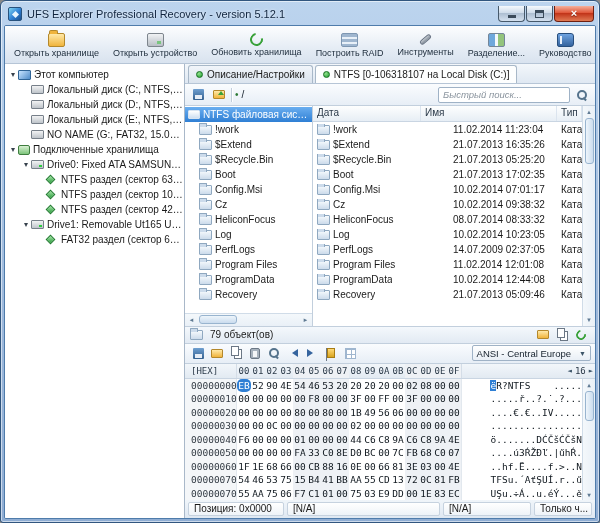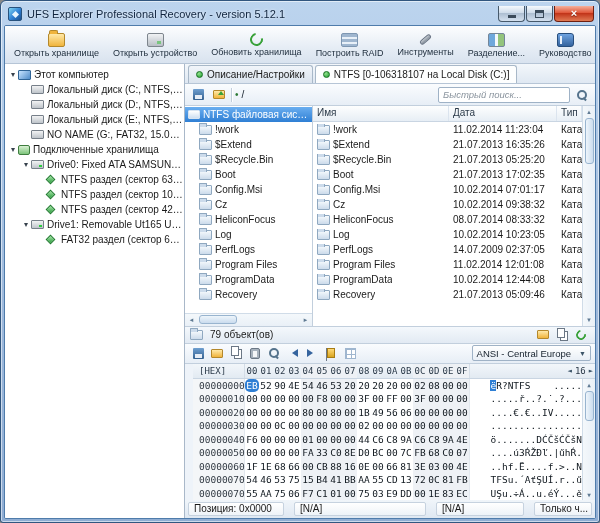--- a/index.html
+++ b/index.html
@@ -170,21 +170,21 @@
   .export-icon { width:12px; height:9px; background:linear-gradient(#ffe9a8,#f0b43c); border:1px solid #b4882b; border-radius:1px; }
   .refresh-small-icon { width:10px; height:10px; border:2px solid #3aa23a; border-radius:50%;
         border-top-color:transparent; transform:rotate(35deg); }
   .encoding { margin-left:auto; height:16px; border:1px solid #9fb2c6; border-radius:2px;
               background:linear-gradient(#ffffff,#e9eff6); display:flex; align-items:center; gap:8px;
               font-size:9.5px; padding:0 4px; color:#15202c; flex:none; }
   .dd-arrow { font-size:7px; color:#3c5468; }
 
   
   .hexview { flex:none; display:flex; flex-direction:column; background:#fff;
-             font-family:"DejaVu Sans Mono",monospace; overflow:hidden;margin-left:8px; }
+             font-family:"DejaVu Sans Mono",monospace; overflow:hidden; }
   .hex-head { height:15px; flex:none; display:flex; align-items:center; font-size:9px; color:#2b3a49;
               background:linear-gradient(#f2f6fa,#e2eaf2); border-bottom:1px solid #c9d5e2; }
   .hx-addr-h { width:52px; flex:none; padding-left:6px; border-right:1px solid #d4dde7; height:100%;
                display:flex; align-items:center; }
   .hx-byte-h { width:14px; flex:none; text-align:center; height:100%; line-height:15px; }
   .hx-ascii-h { flex:1; height:100%; border-left:1px solid #d4dde7; display:flex; align-items:center;
                 padding:0 2px 0 4px; min-width:0; }
   .bpr { margin-left:auto; display:flex; align-items:center; gap:3px; }
   .bpr-arrow { font-size:7px; color:#3c5468; }
   .bpr-val { font-size:9px; }
@@ -194,21 +194,21 @@
   .hx-addr { width:52px; flex:none; padding-left:6px; background:#f4f6f8; border-right:1px solid #e2e8ee;
              height:100%; line-height:13.5px; color:#333b44; }
   .hx-byte { width:14px; flex:none; text-align:center; height:100%; line-height:13.5px; }
   .hx-byte.shade, .hx-byte-h.shade { background:#eef1f5; }
   .hx-byte.sel { background:#2f7fd4; color:#fff; border-radius:5px; }
   .hx-ascii { flex:1; height:100%; line-height:13.5px; border-left:1px solid #e2e8ee; padding-left:4px;
               white-space:pre; overflow:hidden; min-width:0;text-align:right; }
   .hx-ascii .sel { background:#2f7fd4; color:#fff; }
 
   
-  .statusbar { height:18px; flex:none; display:flex; align-items:center; gap:10px; padding:0 3px;
+  .statusbar { height:18px; flex:none; display:flex; align-items:center; gap:3px; padding:0 3px;
                background:linear-gradient(#f0f5fa,#dfe8f2); font-size:10px; }
   .sb-cell { height:14px; line-height:12px; border:1px solid #c6d2df; border-radius:2px; padding:0 5px;
              background:linear-gradient(#ffffff,#eef3f8); white-space:nowrap; overflow:hidden; }
 </style>
 </head>
 <body>
 
 <div class="window">
   <div class="titlebar">
     <div class="app-icon"></div>
@@ -420,22 +420,22 @@
             <div class="hscroll">
               <div class="scroll-btn">◄</div>
               <div class="hthumb"></div>
               <div class="hfill"></div>
               <div class="scroll-btn">►</div>
             </div>
           </div>
           <div class="filelist">
             <div class="fl-main">
               <div class="fl-head">
+                  <div class="fl-col" style="width: 108px;">Дата</div>
                   <div class="fl-col" style="width: 136px;">Имя</div>
-                  <div class="fl-col" style="width: 108px;">Дата</div>
                   <div class="fl-col" style="flex: 1 1 0%;">Тип</div>
                 </div>
               <div class="fl-rows">
                   <div class="fl-row">
                     <div class="fl-cell" style="width: 136px;">
                       <div class="tic folder-icon"></div>
                       <div class="tlab">!work</div>
                     </div>
                     <div class="fl-cell" style="width: 108px;">11.02.2014 11:23:04</div>
                     <div class="fl-cell" style="flex: 1 1 0%;">Каталог</div>

